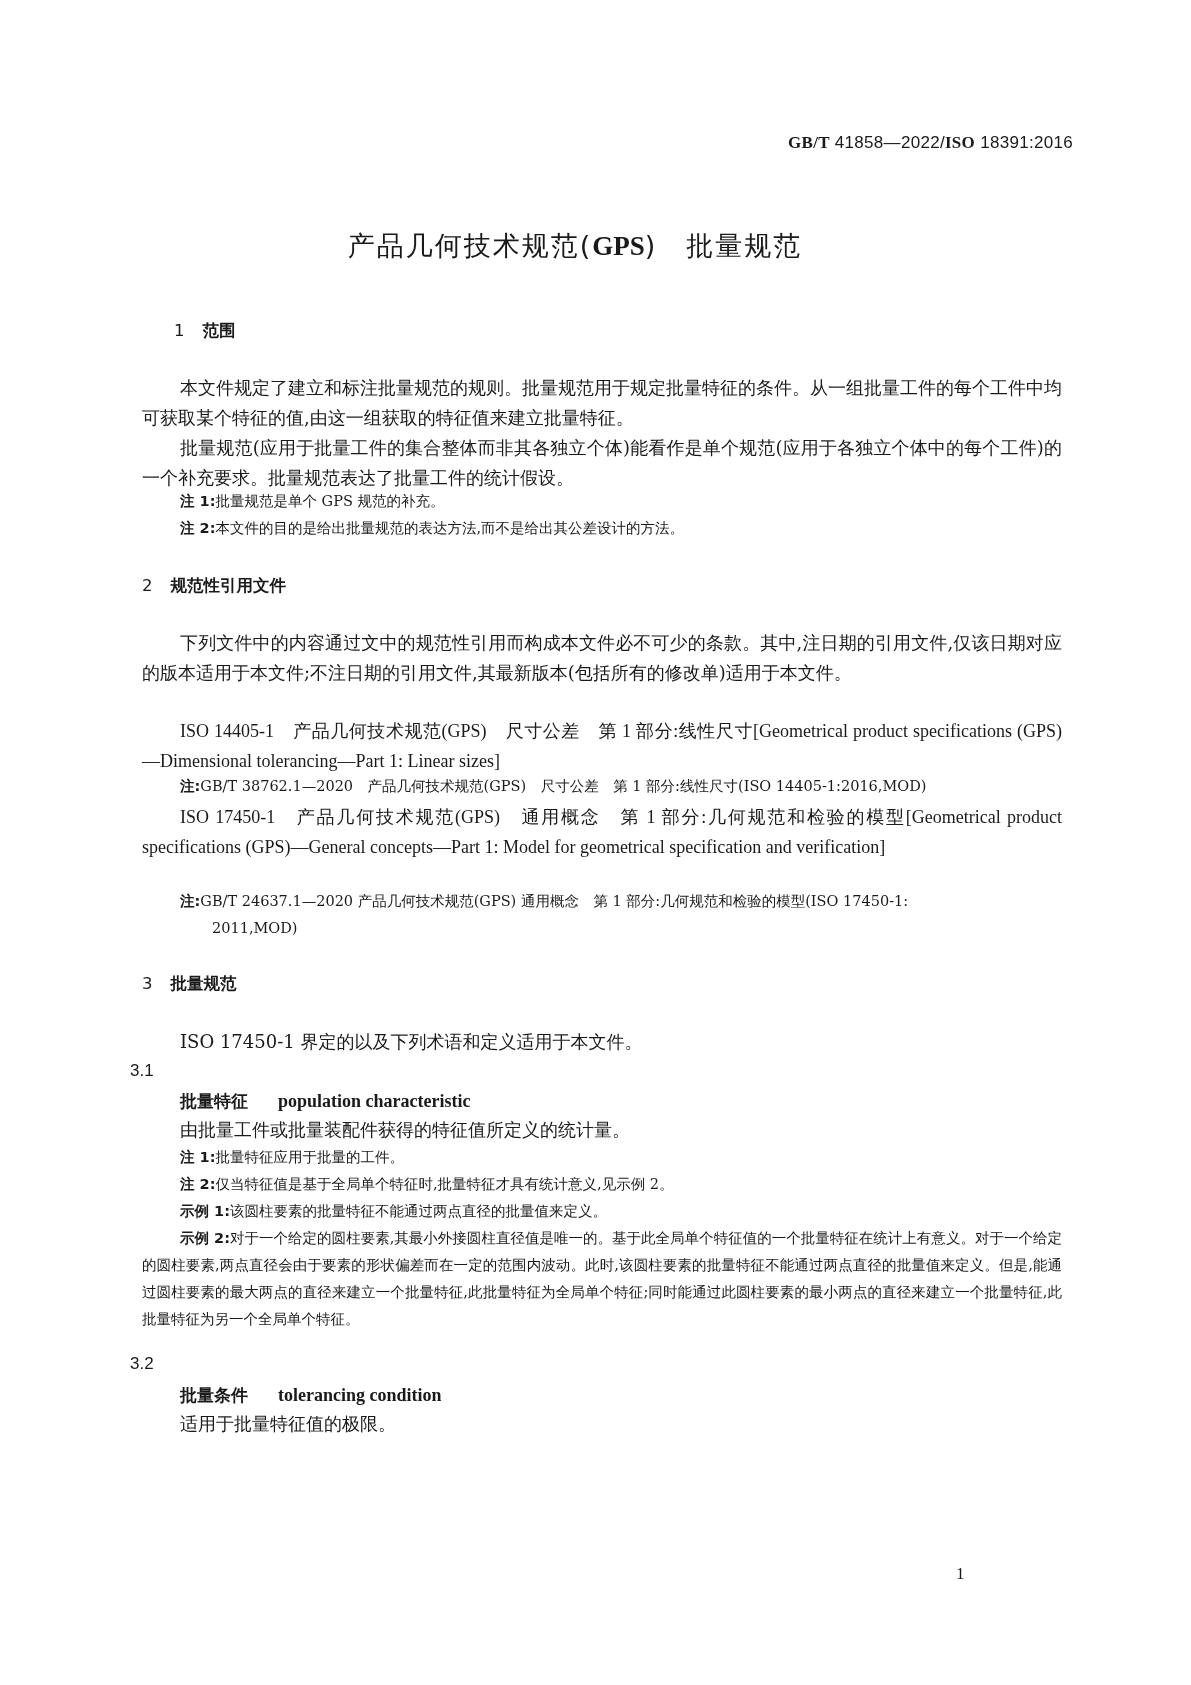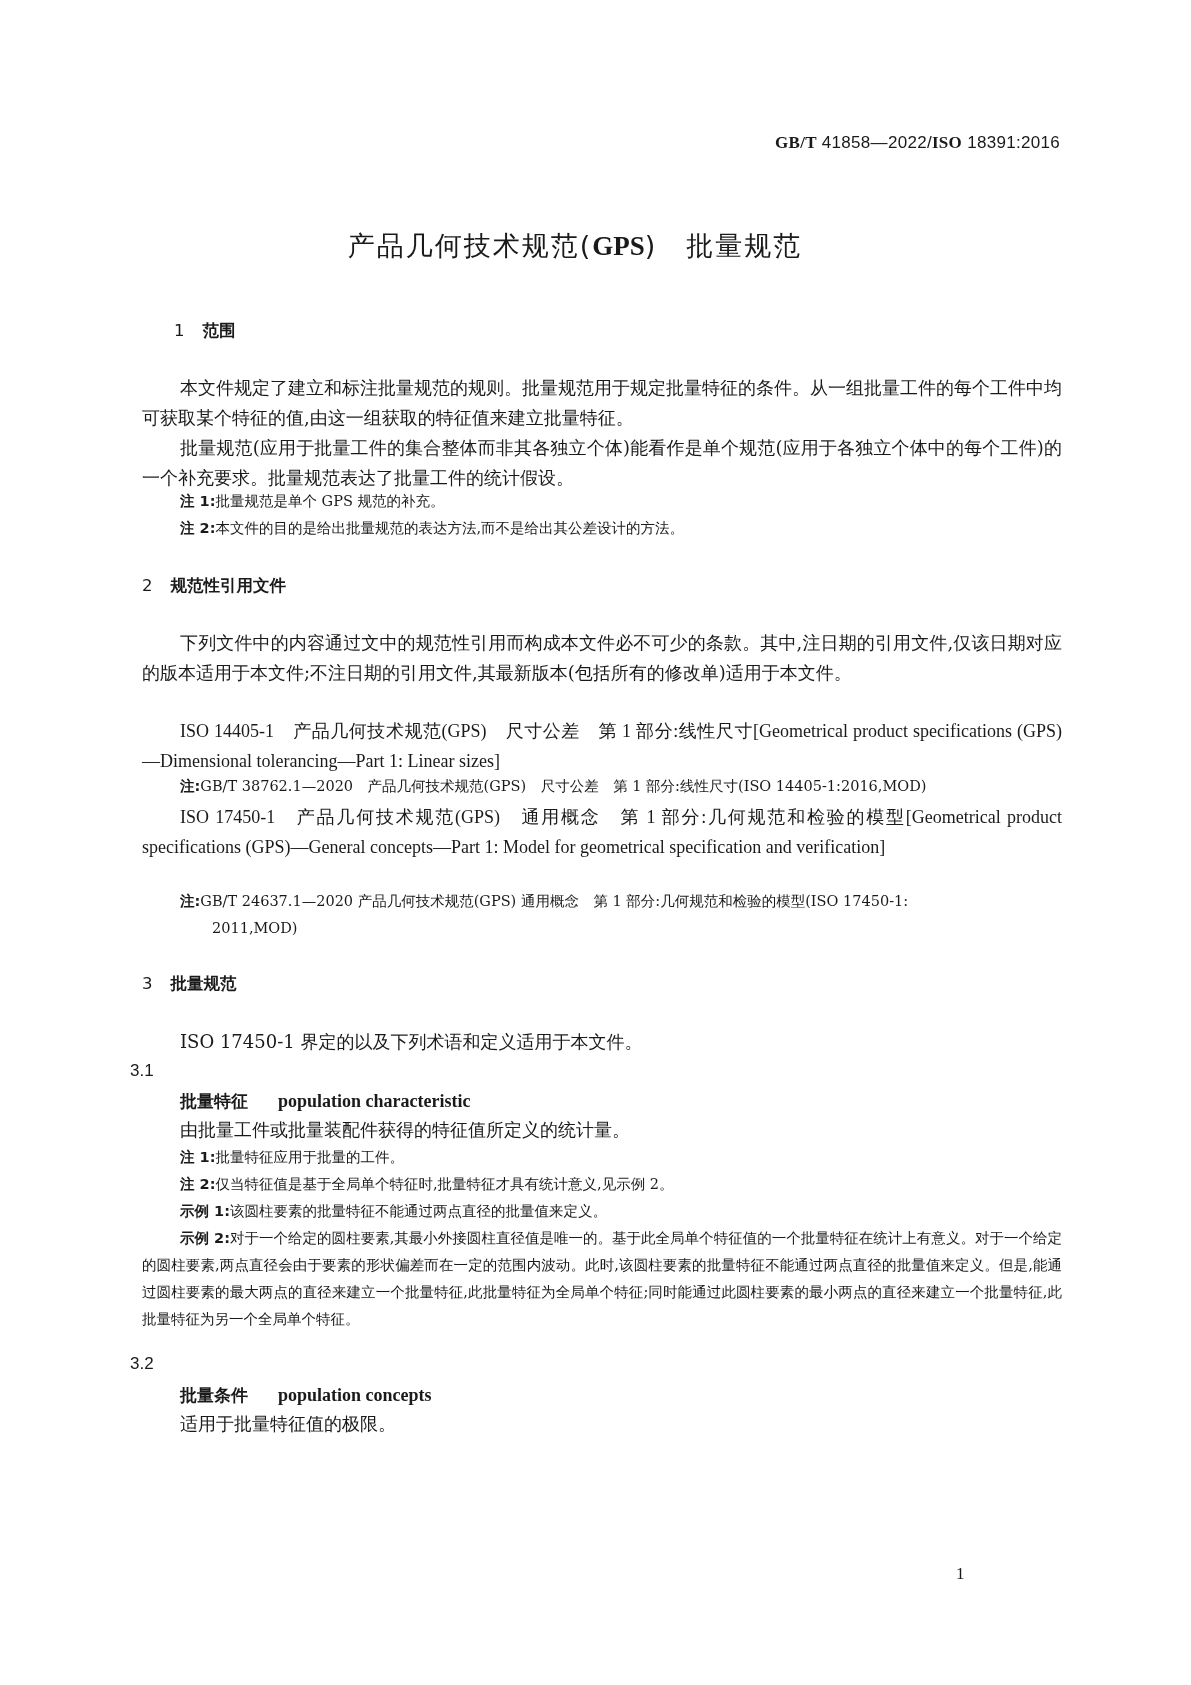--- a/index.html
+++ b/index.html
@@ -1,19 +1,19 @@
 <!DOCTYPE html>
 <html><head>
 <meta charset="utf-8">
 <style>
   html, body { margin: 0; padding: 0; background: #ffffff; }
   body { width: 1191px; height: 1685px; position: relative; overflow: hidden;
          font-family: "DejaVu Serif", "Liberation Serif", serif; color: #1a1a1a; }
   .abs { position: absolute; white-space: nowrap; }
-  .hdr { top: 132px; right: 131px; font-size: 17px; letter-spacing: 0.3px; }
+  .hdr { top: 132px; right: 118px; font-size: 17px; letter-spacing: 0.3px; }
   .hdr b { font-family: "Liberation Serif", serif; font-weight: bold; }
   .hdr span.num { font-family: "Liberation Sans", sans-serif; }
   .title { top: 228px; left: 0; width: 1150px; text-align: center; font-size: 27px;
            font-family: "DejaVu Sans", sans-serif; letter-spacing: 2px; }
   .title .gps { font-family: "Liberation Serif", serif; font-weight: bold; letter-spacing: 0; }
   .sec { left: 142px; font-size: 16.5px; font-family: "DejaVu Sans", sans-serif; font-weight: bold; }
   .sec .n { font-weight: normal; margin-right: 18px; }
   .p { left: 142px; width: 920px; font-size: 18px; line-height: 30px; white-space: normal;
        text-align: justify; text-align-last: left; }
   .indent { text-indent: 38px; }
@@ -83,17 +83,17 @@
 </div>
 <div class="abs note" style="top:1198px;">
   <span class="lbl">示例 1:</span><span>该圆柱要素的批量特征不能通过两点直径的批量值来定义。</span>
 </div>
 <div class="abs note" style="top:1225px; left:142px; width:920px; text-indent:38px; text-align:justify;">
   <span class="lbl">示例 2:</span><span>对于一个给定的圆柱要素,其最小外接圆柱直径值是唯一的。基于此全局单个特征值的一个批量特征在统计上有意义。对于一个给定的圆柱要素,两点直径会由于要素的形状偏差而在一定的范围内波动。此时,该圆柱要素的批量特征不能通过两点直径的批量值来定义。但是,能通过圆柱要素的最大两点的直径来建立一个批量特征,此批量特征为全局单个特征;同时能通过此圆柱要素的最小两点的直径来建立一个批量特征,此批量特征为另一个全局单个特征。</span>
 </div>
 
 <div class="abs term-no" style="top:1354px;text-align:center;">3.2</div>
 <div class="abs term" style="top:1384px;">
-  <span class="zh">批量条件</span><span class="en">population concepts</span>
+  <span class="zh">批量条件</span><span class="en">tolerancing condition</span>
 </div>
 <div class="abs def" style="top:1412px;">适用于批量特征值的极限。</div>
 
 <div class="abs pagenum">1</div>
 
 </body></html>

